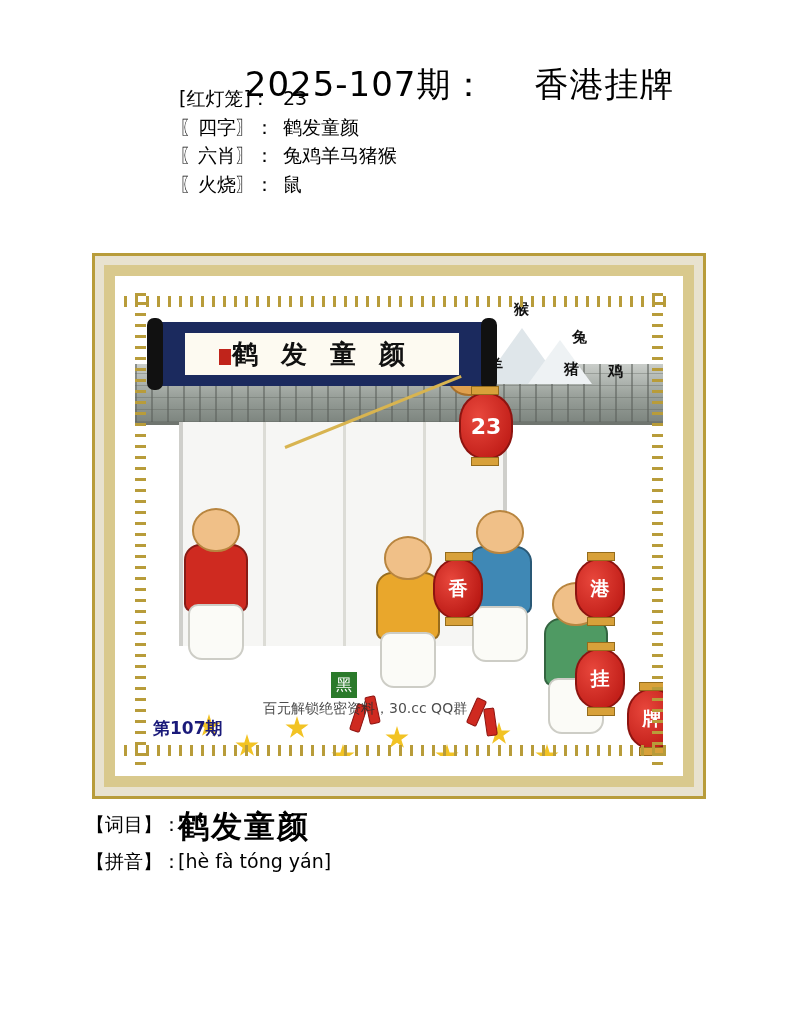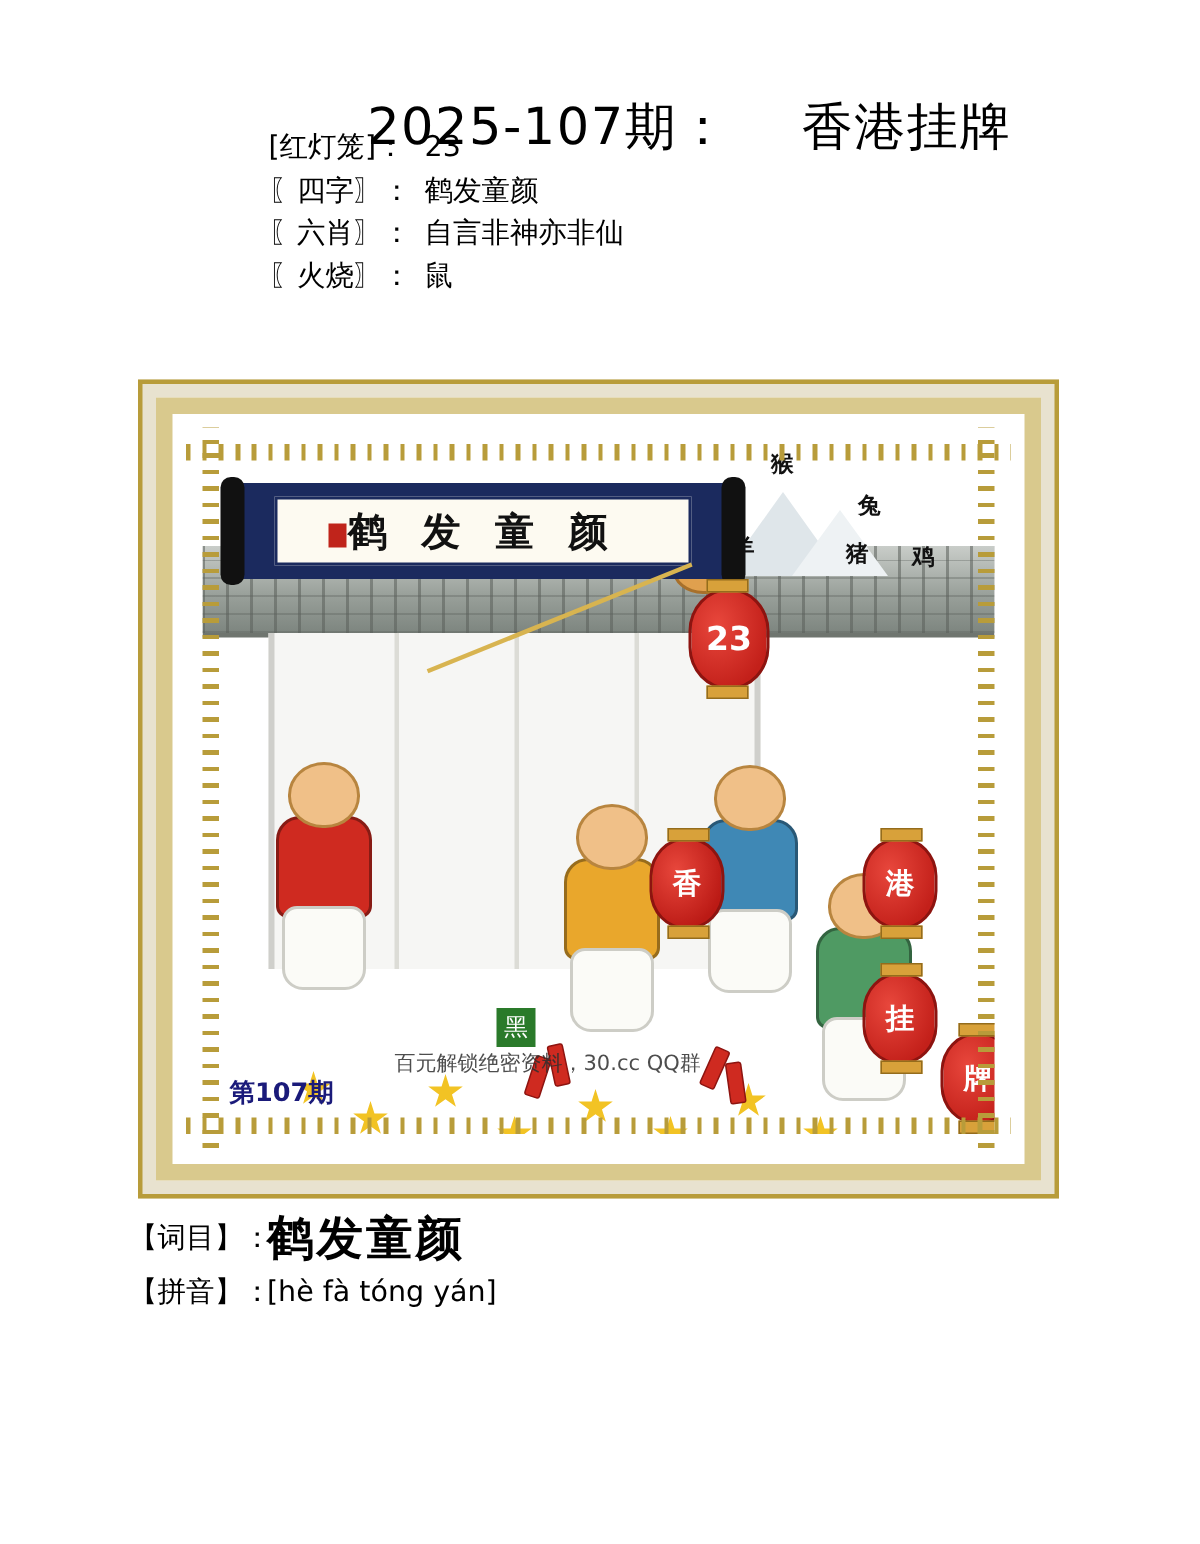--- a/index.html
+++ b/index.html
@@ -331,21 +331,21 @@
     <div class="row">
       <span class="label">[红灯笼]：</span>
       <span class="value">23</span>
     </div>
     <div class="row">
       <span class="label">〖四字〗：</span>
       <span class="value">鹤发童颜</span>
     </div>
     <div class="row">
       <span class="label">〖六肖〗：</span>
-      <span class="value">自言非神亦非仙</span>
+      <span class="value">兔鸡羊马猪猴</span>
     </div>
     <div class="row">
       <span class="label">〖火烧〗：</span>
       <span class="value">鼠</span>
     </div>
   </div>
 
   <div class="card">
     <div class="card-inner">
       <div class="scene">

